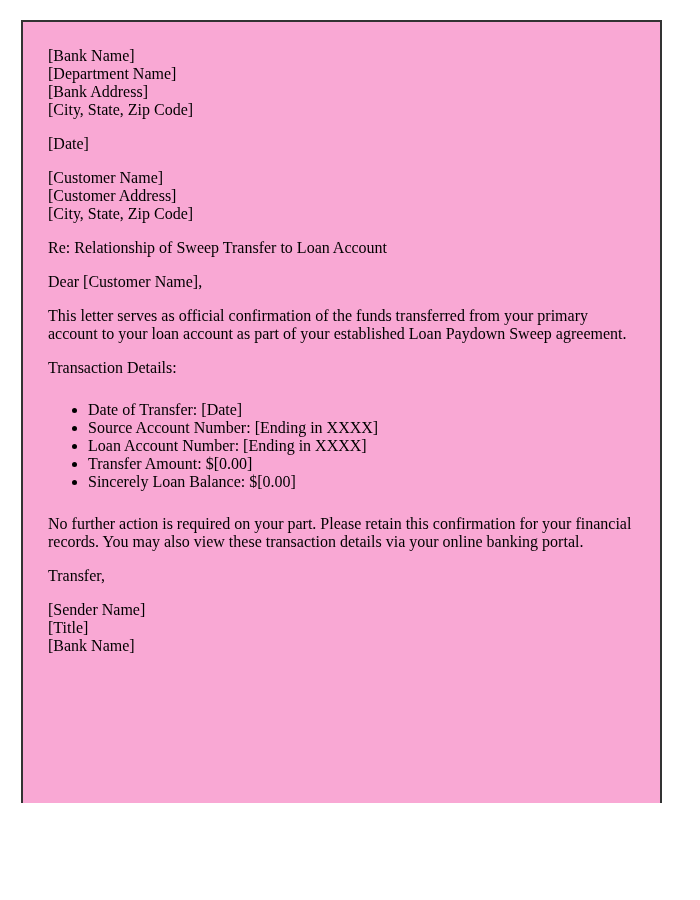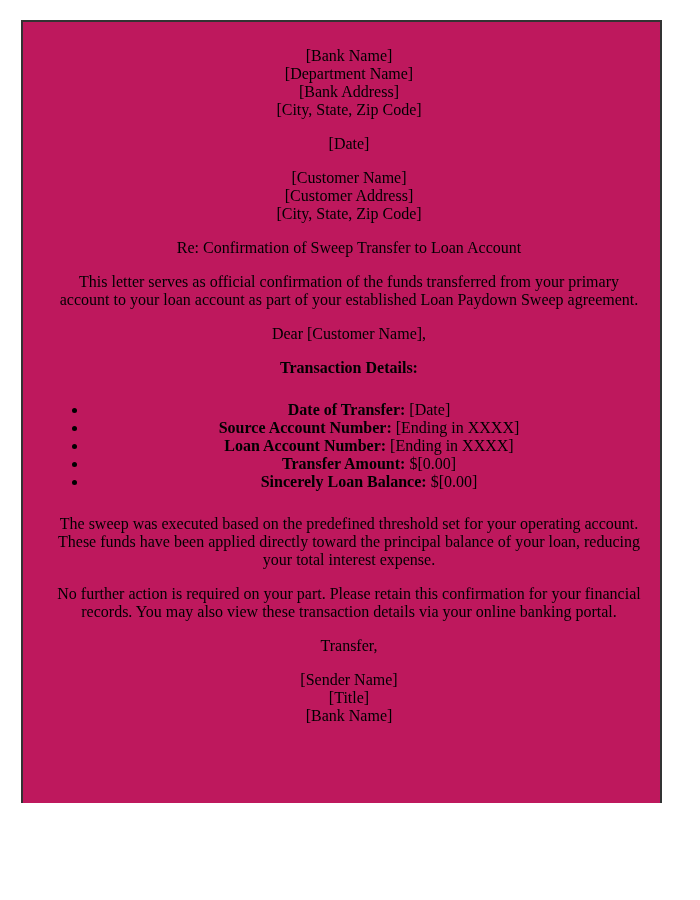--- a/index.html
+++ b/index.html
@@ -14,66 +14,62 @@
     box-sizing: border-box;
     margin: 20px 0 0 21px;
     width: 641px;
     height: 783px;
     border: 2px solid #333333;
     border-bottom: none;
     padding: 9px 10px 20px 25px;
     font-family: "Liberation Serif", "DejaVu Serif", serif;
     font-size: 16px;
     color: #000000;
-    background: #be185d;
-    text-align: center;
+    background: #f9a8d4;
   }
   .page p {
     margin: 16px 0;
     line-height: 18px;
     white-space: pre-line;
   }
   .page ul {
     margin: 24px 0;
     padding-left: 40px;
     list-style-type: disc;
   }
   .page li {
     line-height: 18px;
   }
   .b {
-    font-weight: bold;
+    font-weight: normal;
   }
 </style>
 </head>
 <body>
 
 <div class="page">
   <p>[Bank Name]
 [Department Name]
 [Bank Address]
 [City, State, Zip Code]</p>
   <p>[Date]</p>
   <p>[Customer Name]
 [Customer Address]
 [City, State, Zip Code]</p>
-  <p>Re: Confirmation of Sweep Transfer to Loan Account</p>
+  <p>Re: Relationship of Sweep Transfer to Loan Account</p>
+  <p>Dear [Customer Name],</p>
   <p>This letter serves as official confirmation of the funds transferred from your primary
 account to your loan account as part of your established Loan Paydown Sweep agreement.</p>
-  <p>Dear [Customer Name],</p>
   <p><span class="b">Transaction Details:</span></p>
   <ul>
     <li><span class="b">Date of Transfer:</span><span> [Date]</span></li>
     <li><span class="b">Source Account Number:</span><span> [Ending in XXXX]</span></li>
     <li><span class="b">Loan Account Number:</span><span> [Ending in XXXX]</span></li>
     <li><span class="b">Transfer Amount:</span><span> $[0.00]</span></li>
     <li><span class="b">Sincerely Loan Balance:</span><span> $[0.00]</span></li>
   </ul>
-  <p>The sweep was executed based on the predefined threshold set for your operating account.
-These funds have been applied directly toward the principal balance of your loan, reducing
-your total interest expense.</p>
   <p>No further action is required on your part. Please retain this confirmation for your financial
 records. You may also view these transaction details via your online banking portal.</p>
   <p>Transfer,</p>
   <p>[Sender Name]
 [Title]
 [Bank Name]</p>
 </div>
 
 </body></html>

